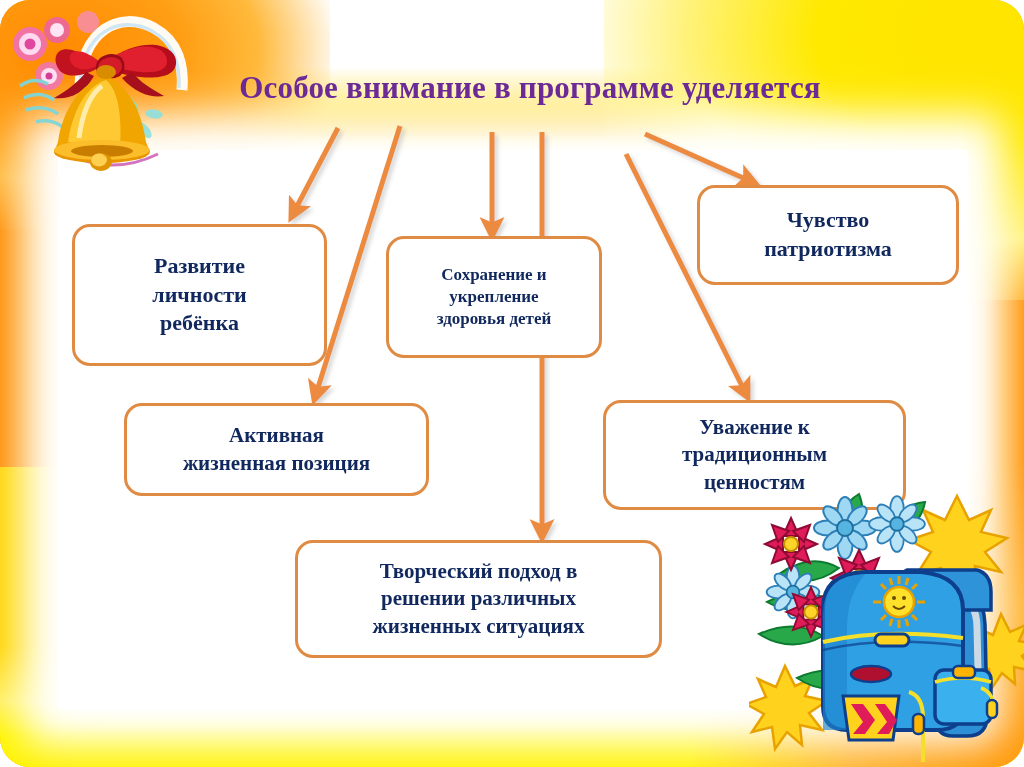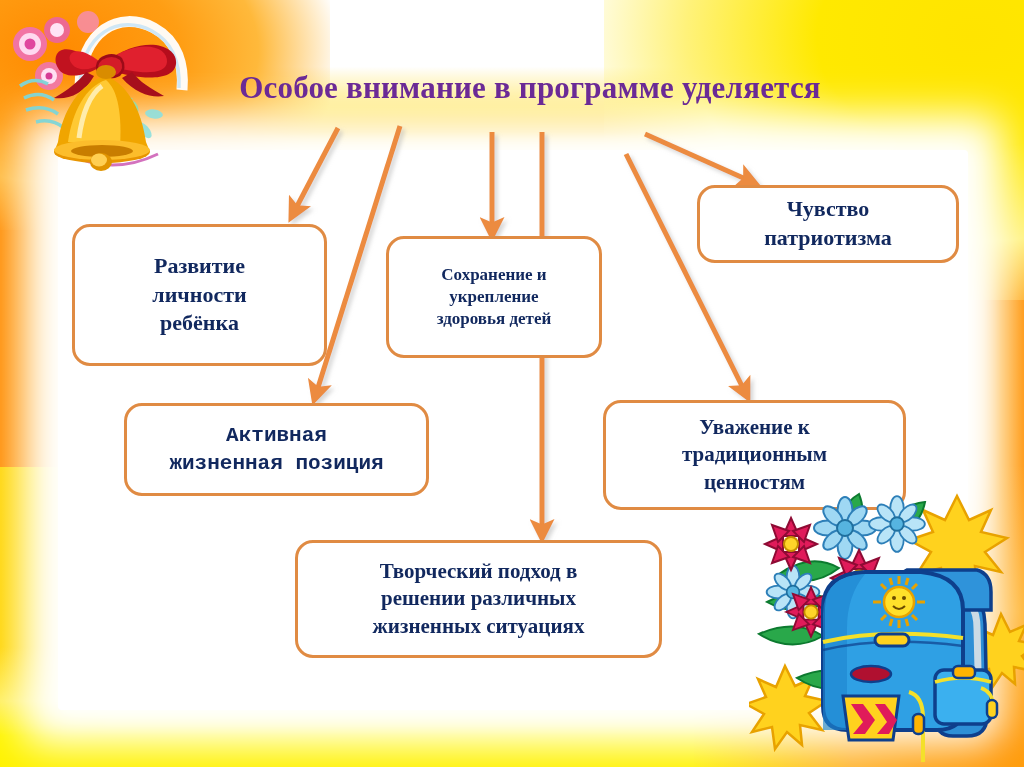--- a/index.html
+++ b/index.html
@@ -4,20 +4,21 @@
 <style>
   html,body{margin:0;padding:0;}
   body{
     width:1024px;height:767px;overflow:hidden;
     font-family:"Liberation Serif", serif;
     background:#ffffff;
   }
   #slide{
     position:relative;width:1024px;height:767px;overflow:hidden;
     background:#ffffff;
+    border-radius:30px;
   }
 
   
   .bg-base{position:absolute;inset:0;background:#ffffff;}
 
   .wash-top{
     position:absolute;left:0;top:0;width:1024px;height:175px;
     background:
       linear-gradient(to bottom,
         rgba(255,255,255,0) 0%,
@@ -92,22 +93,22 @@
     color:#11285e;
     font-family:"Liberation Serif", serif;
     font-weight:bold;
     line-height:1.30;
     z-index:30;
   }
   .box span{display:block;padding:0 10px;}
 
   #box-razvitie      {left:72px;  top:224px; width:255px; height:142px; font-size:22px;}
   #box-sohranenie    {left:386px; top:236px; width:216px; height:122px; font-size:17px;}
-  #box-patriotizm    {left:697px; top:185px; width:262px; height:78px;  font-size:22px;}
-  #box-aktivnaya     {left:124px; top:403px; width:305px; height:93px;  font-size:21px;font-family:Liberation Mono, monospace;}
+  #box-patriotizm    {left:697px; top:185px; width:262px; height:100px;  font-size:22px;}
+  #box-aktivnaya     {left:124px; top:403px; width:305px; height:93px;  font-size:21px;}
   #box-uvazhenie     {left:603px; top:400px; width:303px; height:110px; font-size:21px;}
   #box-tvorchesky    {left:295px; top:540px; width:367px; height:118px; font-size:21px;}
 
   
   .art-bell{position:absolute;left:2px;top:2px;width:215px;height:175px;z-index:35;}
   
   .art-pack{position:absolute;right:0px;bottom:0px;width:275px;height:285px;z-index:35;}
 </style>
 </head>
 <body>

